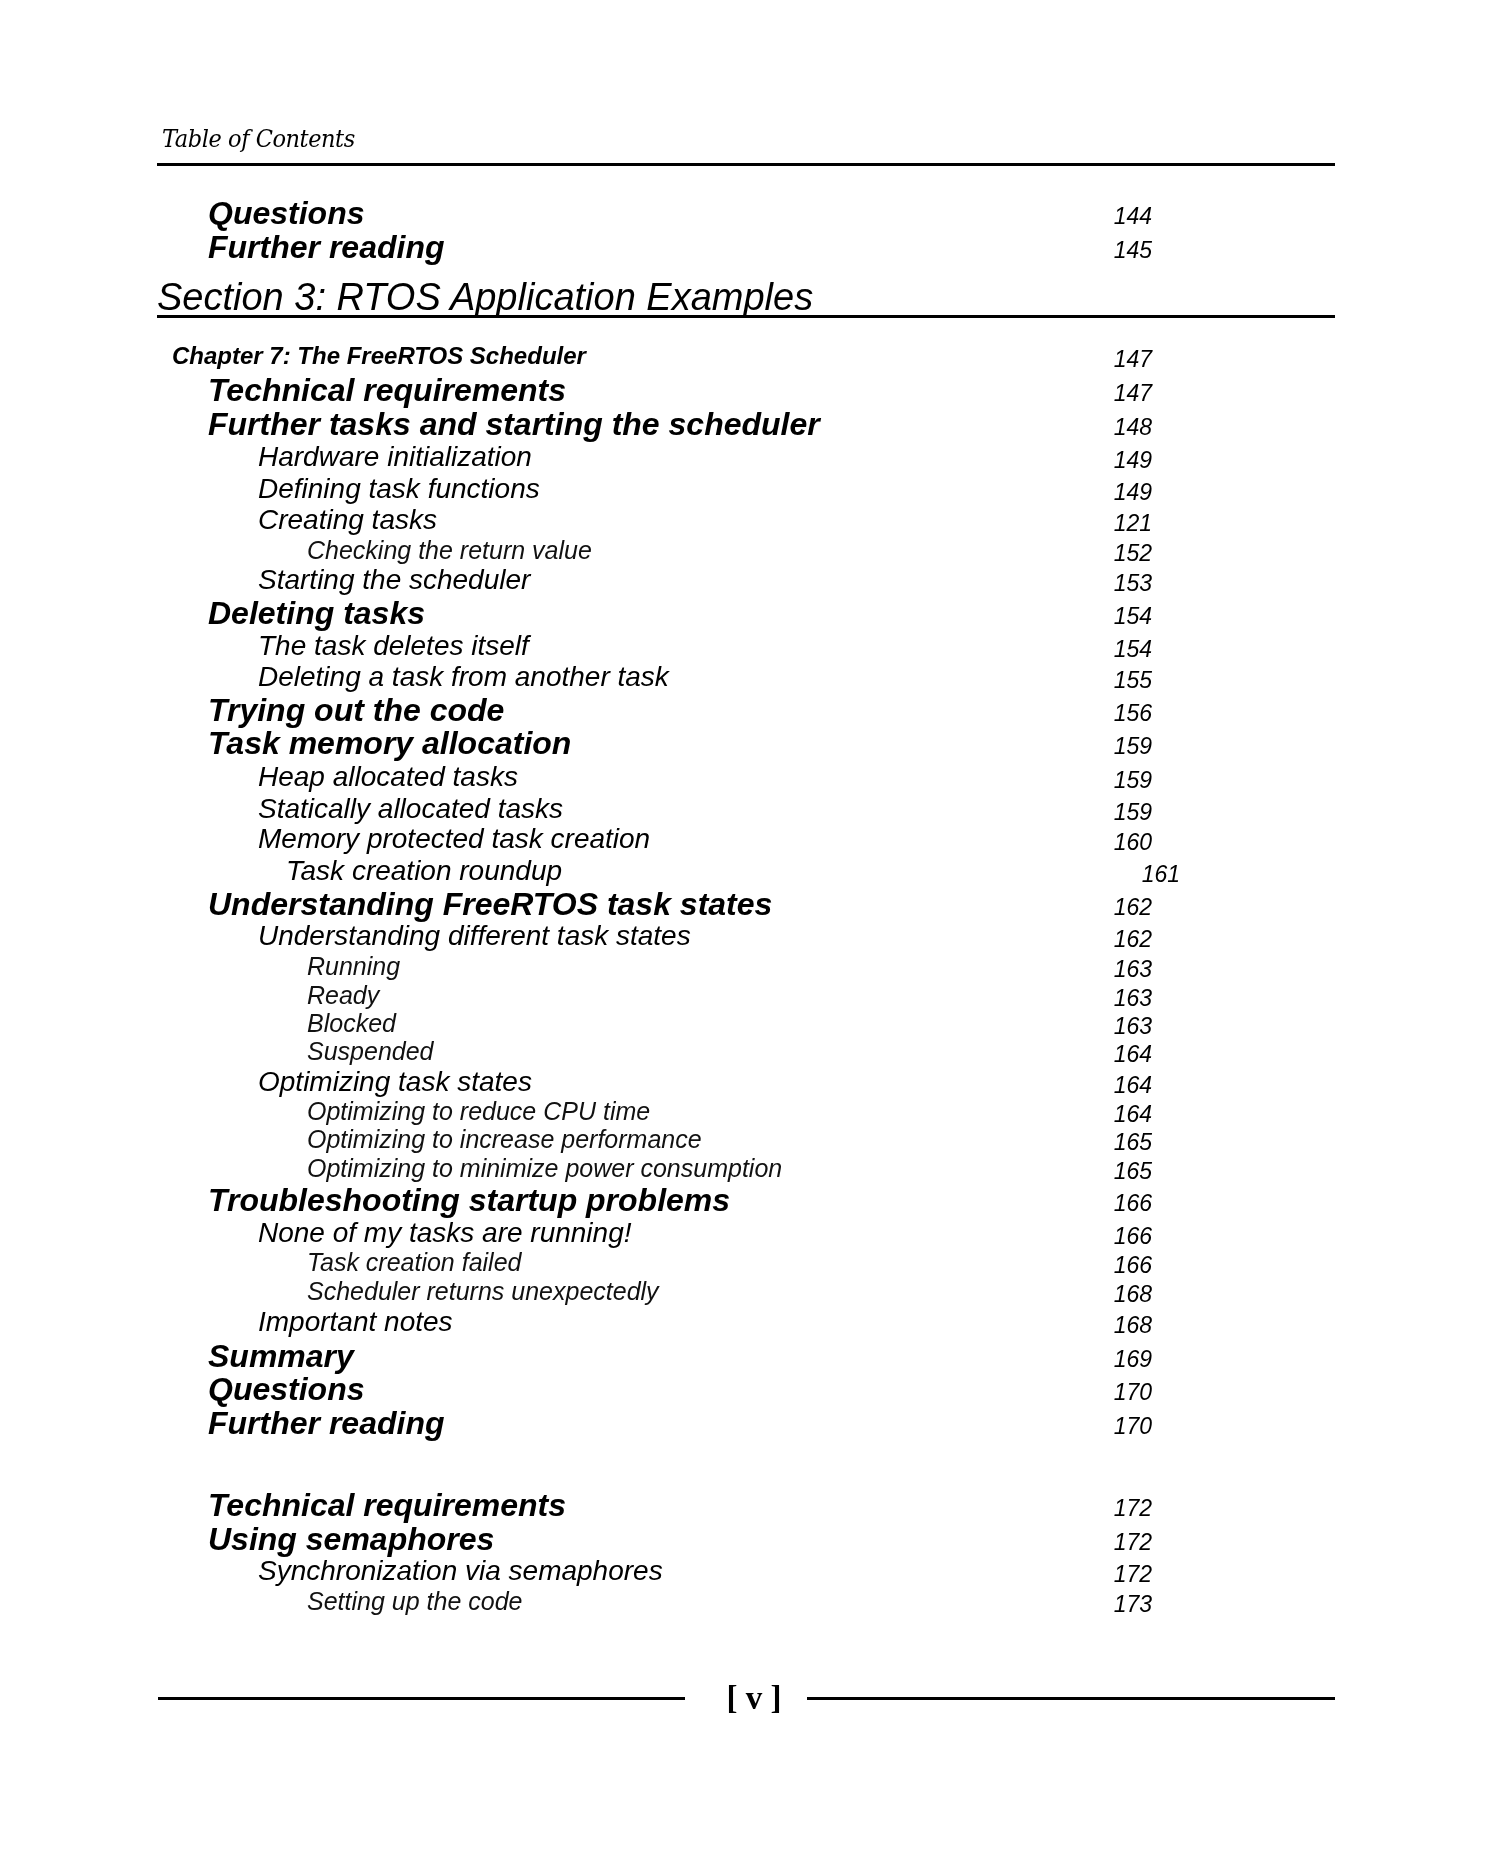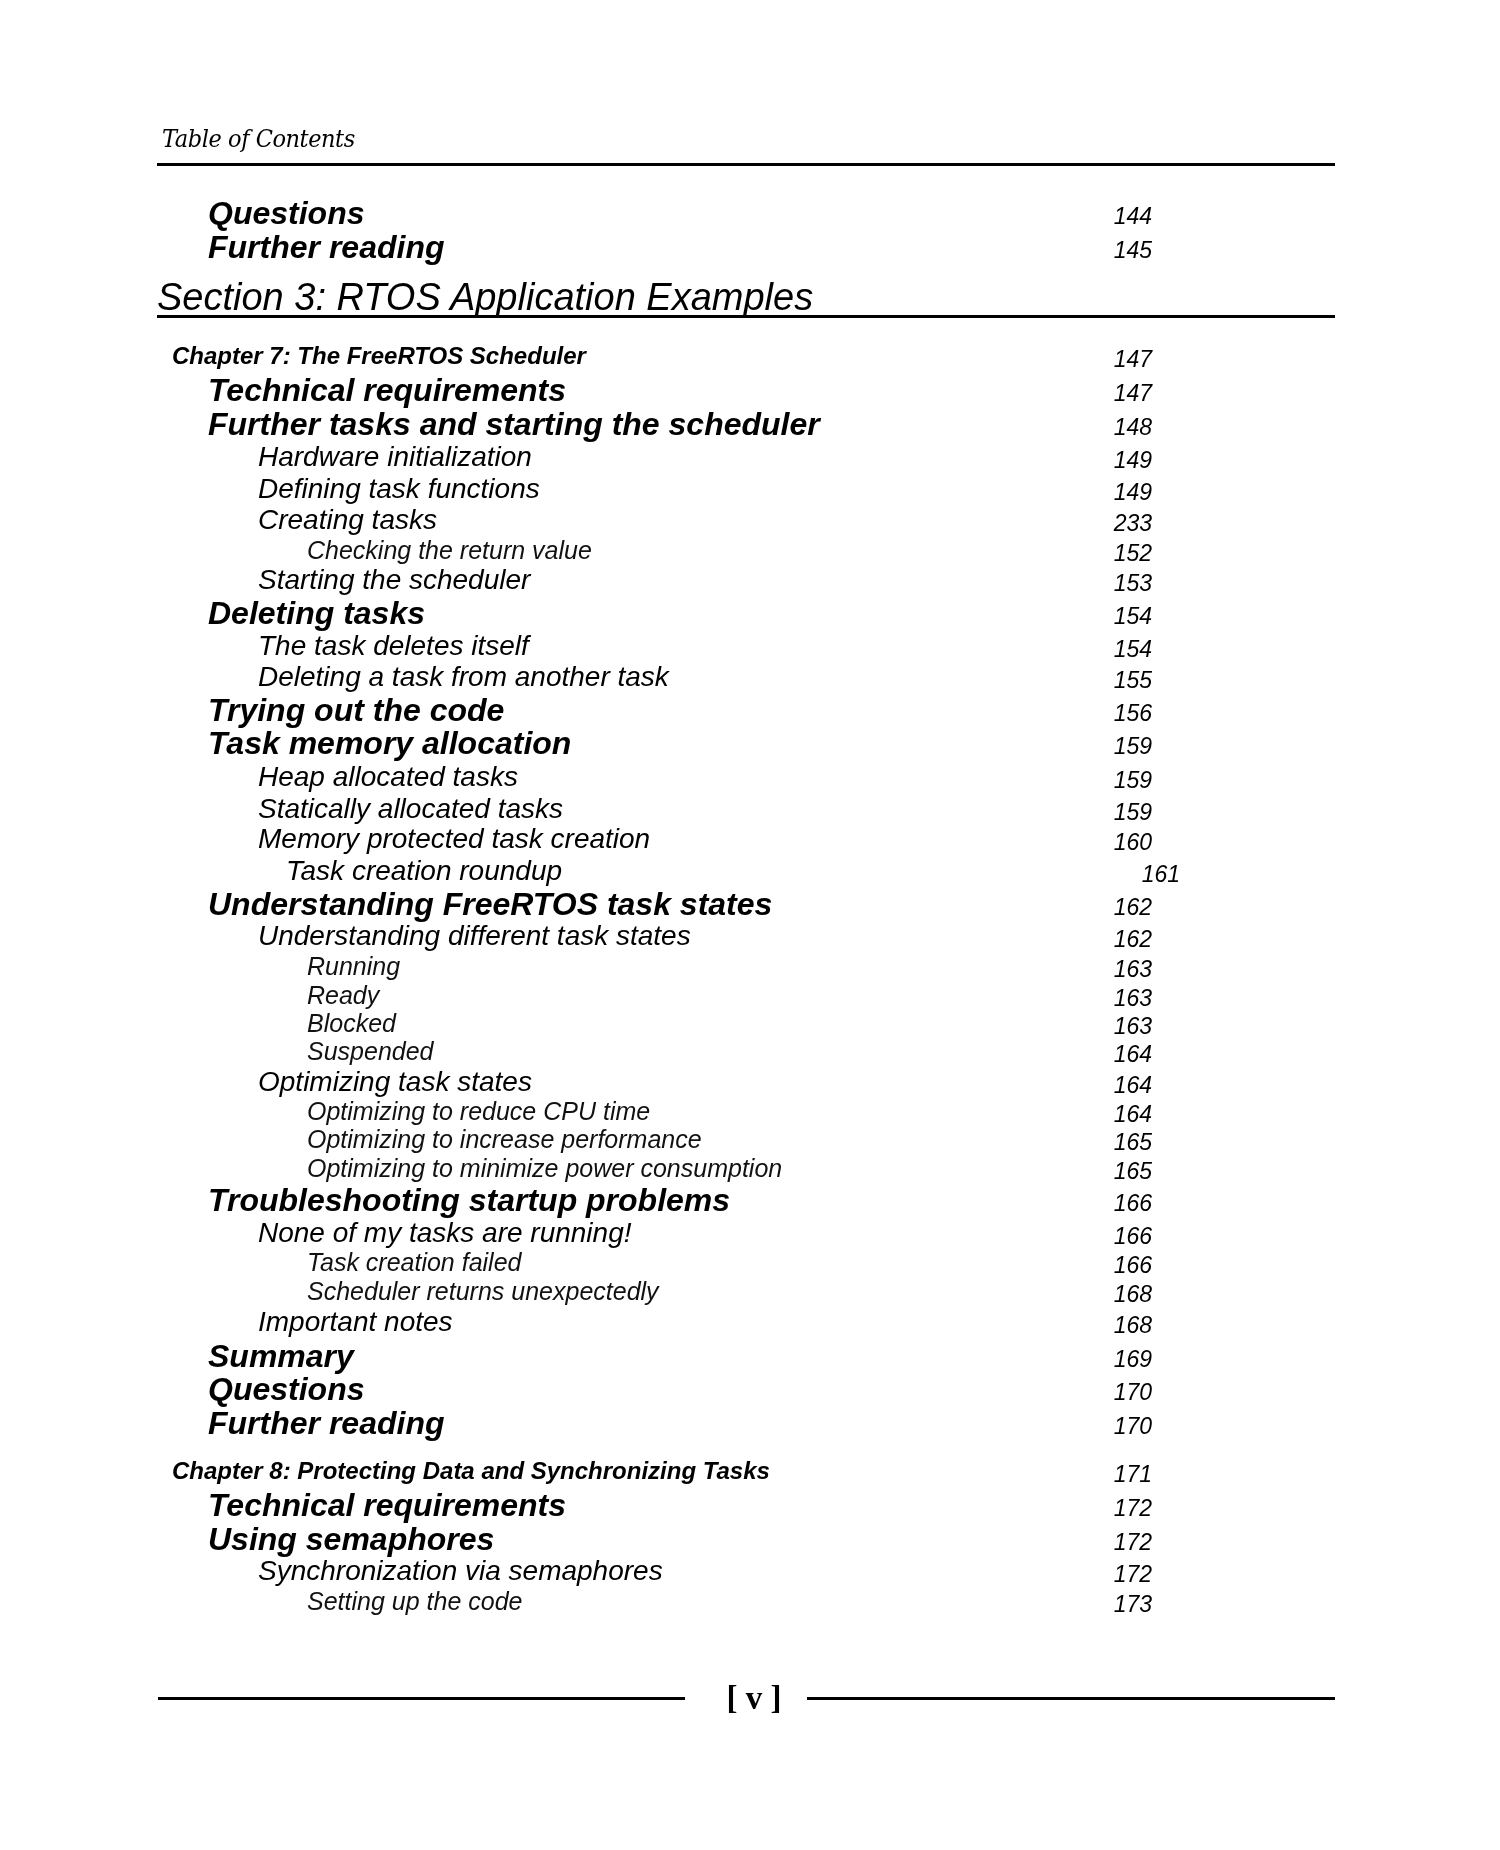--- a/index.html
+++ b/index.html
@@ -70,21 +70,21 @@
     <div class="row lvl-2" style="top: 440px; height: 34px;">
       <span class="title">Hardware initialization</span>
       <span class="page">149</span>
     </div>
     <div class="row lvl-2" style="top: 472px; height: 34px;">
       <span class="title">Defining task functions</span>
       <span class="page">149</span>
     </div>
     <div class="row lvl-2" style="top: 503px; height: 34px;">
       <span class="title">Creating tasks</span>
-      <span class="page">233</span>
+      <span class="page">121</span>
     </div>
     <div class="row lvl-3" style="top: 533px; height: 34px;">
       <span class="title">Checking the return value</span>
       <span class="page">152</span>
     </div>
     <div class="row lvl-2" style="top: 563px; height: 34px;">
       <span class="title">Starting the scheduler</span>
       <span class="page">153</span>
     </div>
     <div class="row lvl-1" style="top: 596px; height: 34px;">
@@ -188,24 +188,20 @@
       <span class="page">169</span>
     </div>
     <div class="row lvl-1" style="top: 1372px; height: 34px;">
       <span class="title">Questions</span>
       <span class="page">170</span>
     </div>
     <div class="row lvl-1" style="top: 1406px; height: 34px;">
       <span class="title">Further reading</span>
       <span class="page">170</span>
     </div>
-    <div class="row lvl-0" style="top: 1454px; height: 34px;">
-      <span class="title">Chapter 8: Protecting Data and Synchronizing Tasks</span>
-      <span class="page">171</span>
-    </div>
     <div class="row lvl-1" style="top: 1488px; height: 34px;">
       <span class="title">Technical requirements</span>
       <span class="page">172</span>
     </div>
     <div class="row lvl-1" style="top: 1522px; height: 34px;">
       <span class="title">Using semaphores</span>
       <span class="page">172</span>
     </div>
     <div class="row lvl-2" style="top: 1554px; height: 34px;">
       <span class="title">Synchronization via semaphores</span>

